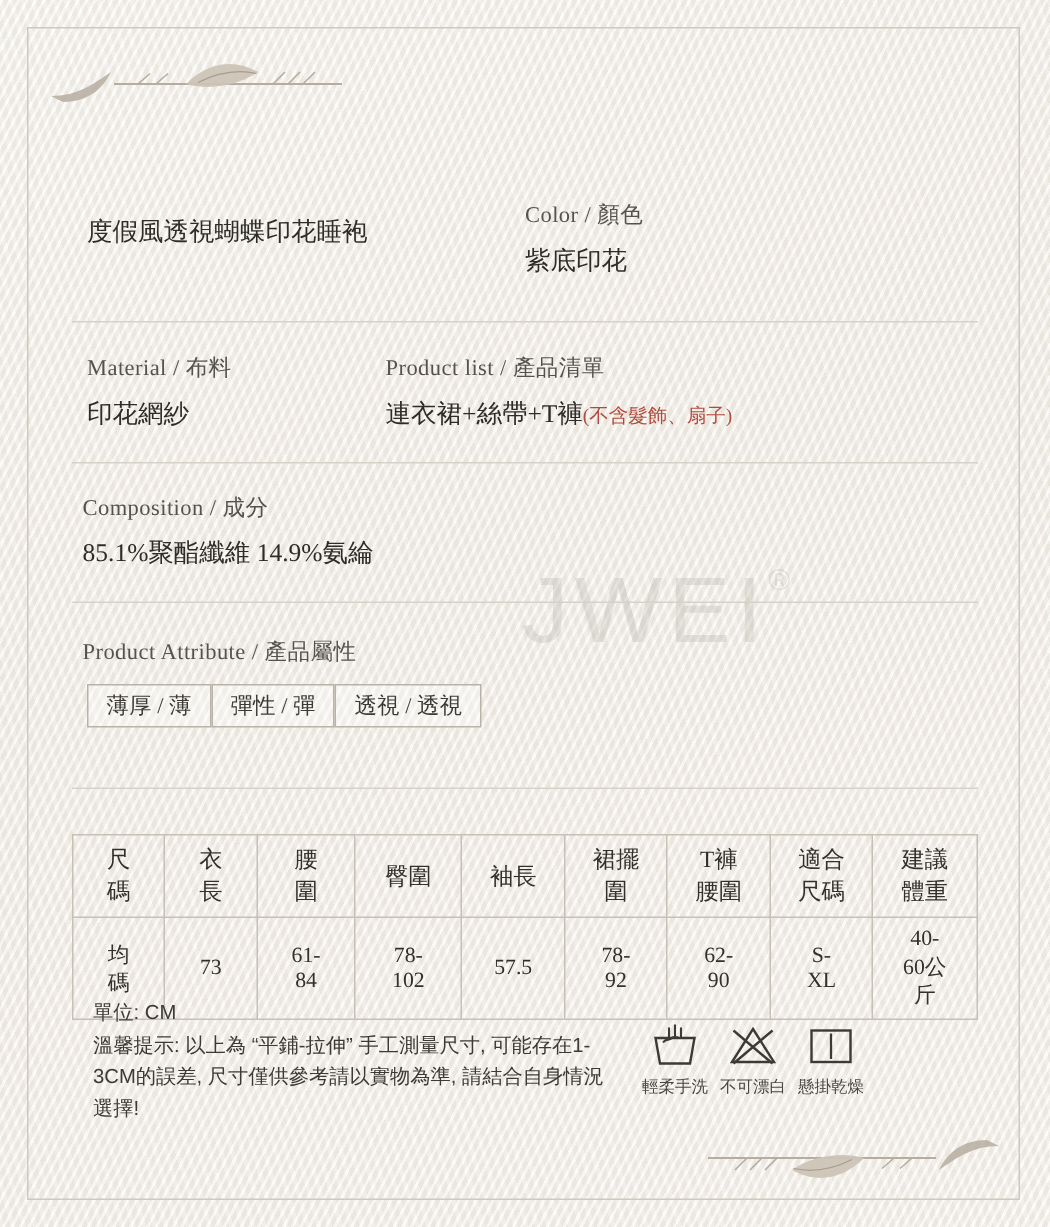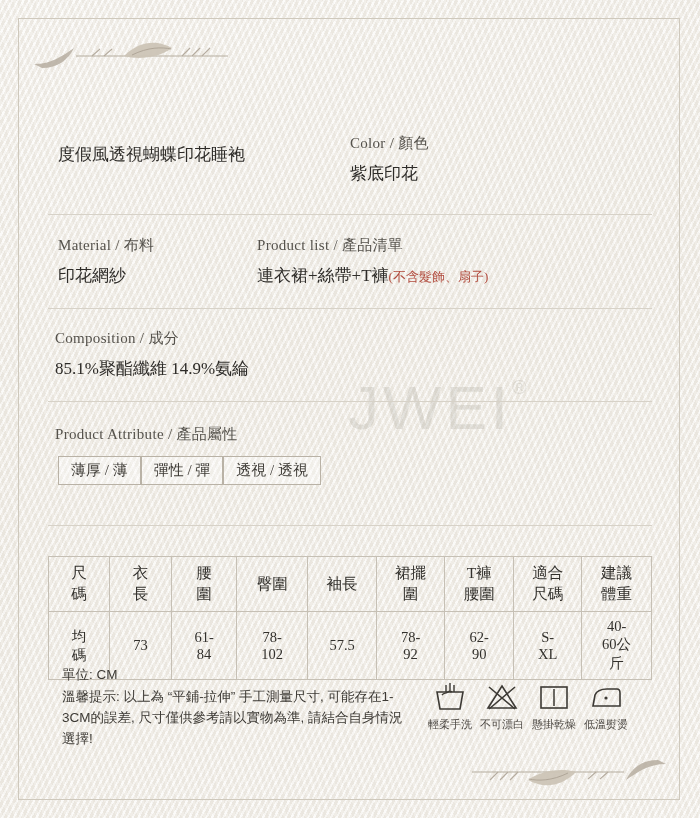--- a/index.html
+++ b/index.html
@@ -308,25 +308,16 @@
     <div class="care-item">
       <div class="glyph">
         <svg width="34" height="30" viewBox="0 0 34 30">
           <rect x="4" y="5" width="26" height="21" fill="none" stroke="#3d3a35" stroke-width="1.6"></rect>
           <path d="M17 7 L17 24" stroke="#3d3a35" stroke-width="1.5"></path>
         </svg>
       </div>
       <div class="cap">懸掛乾燥</div>
     </div>
 
-    <div class="care-item">
-      <div class="glyph">
-        <svg width="34" height="30" viewBox="0 0 34 30">
-          <path d="M4 24 L6 13 C8 8 13 7 18 7 L28 7 C30 7 31 9 31 11 L31 24 Z" fill="none" stroke="#3d3a35" stroke-width="1.6"></path>
-          <circle cx="17" cy="16" r="1.6" fill="#3d3a35"></circle>
-        </svg>
-      </div>
-      <div class="cap">低溫熨燙</div>
-    </div>
 
   </div>
 
 </div>
 
 </body></html>

